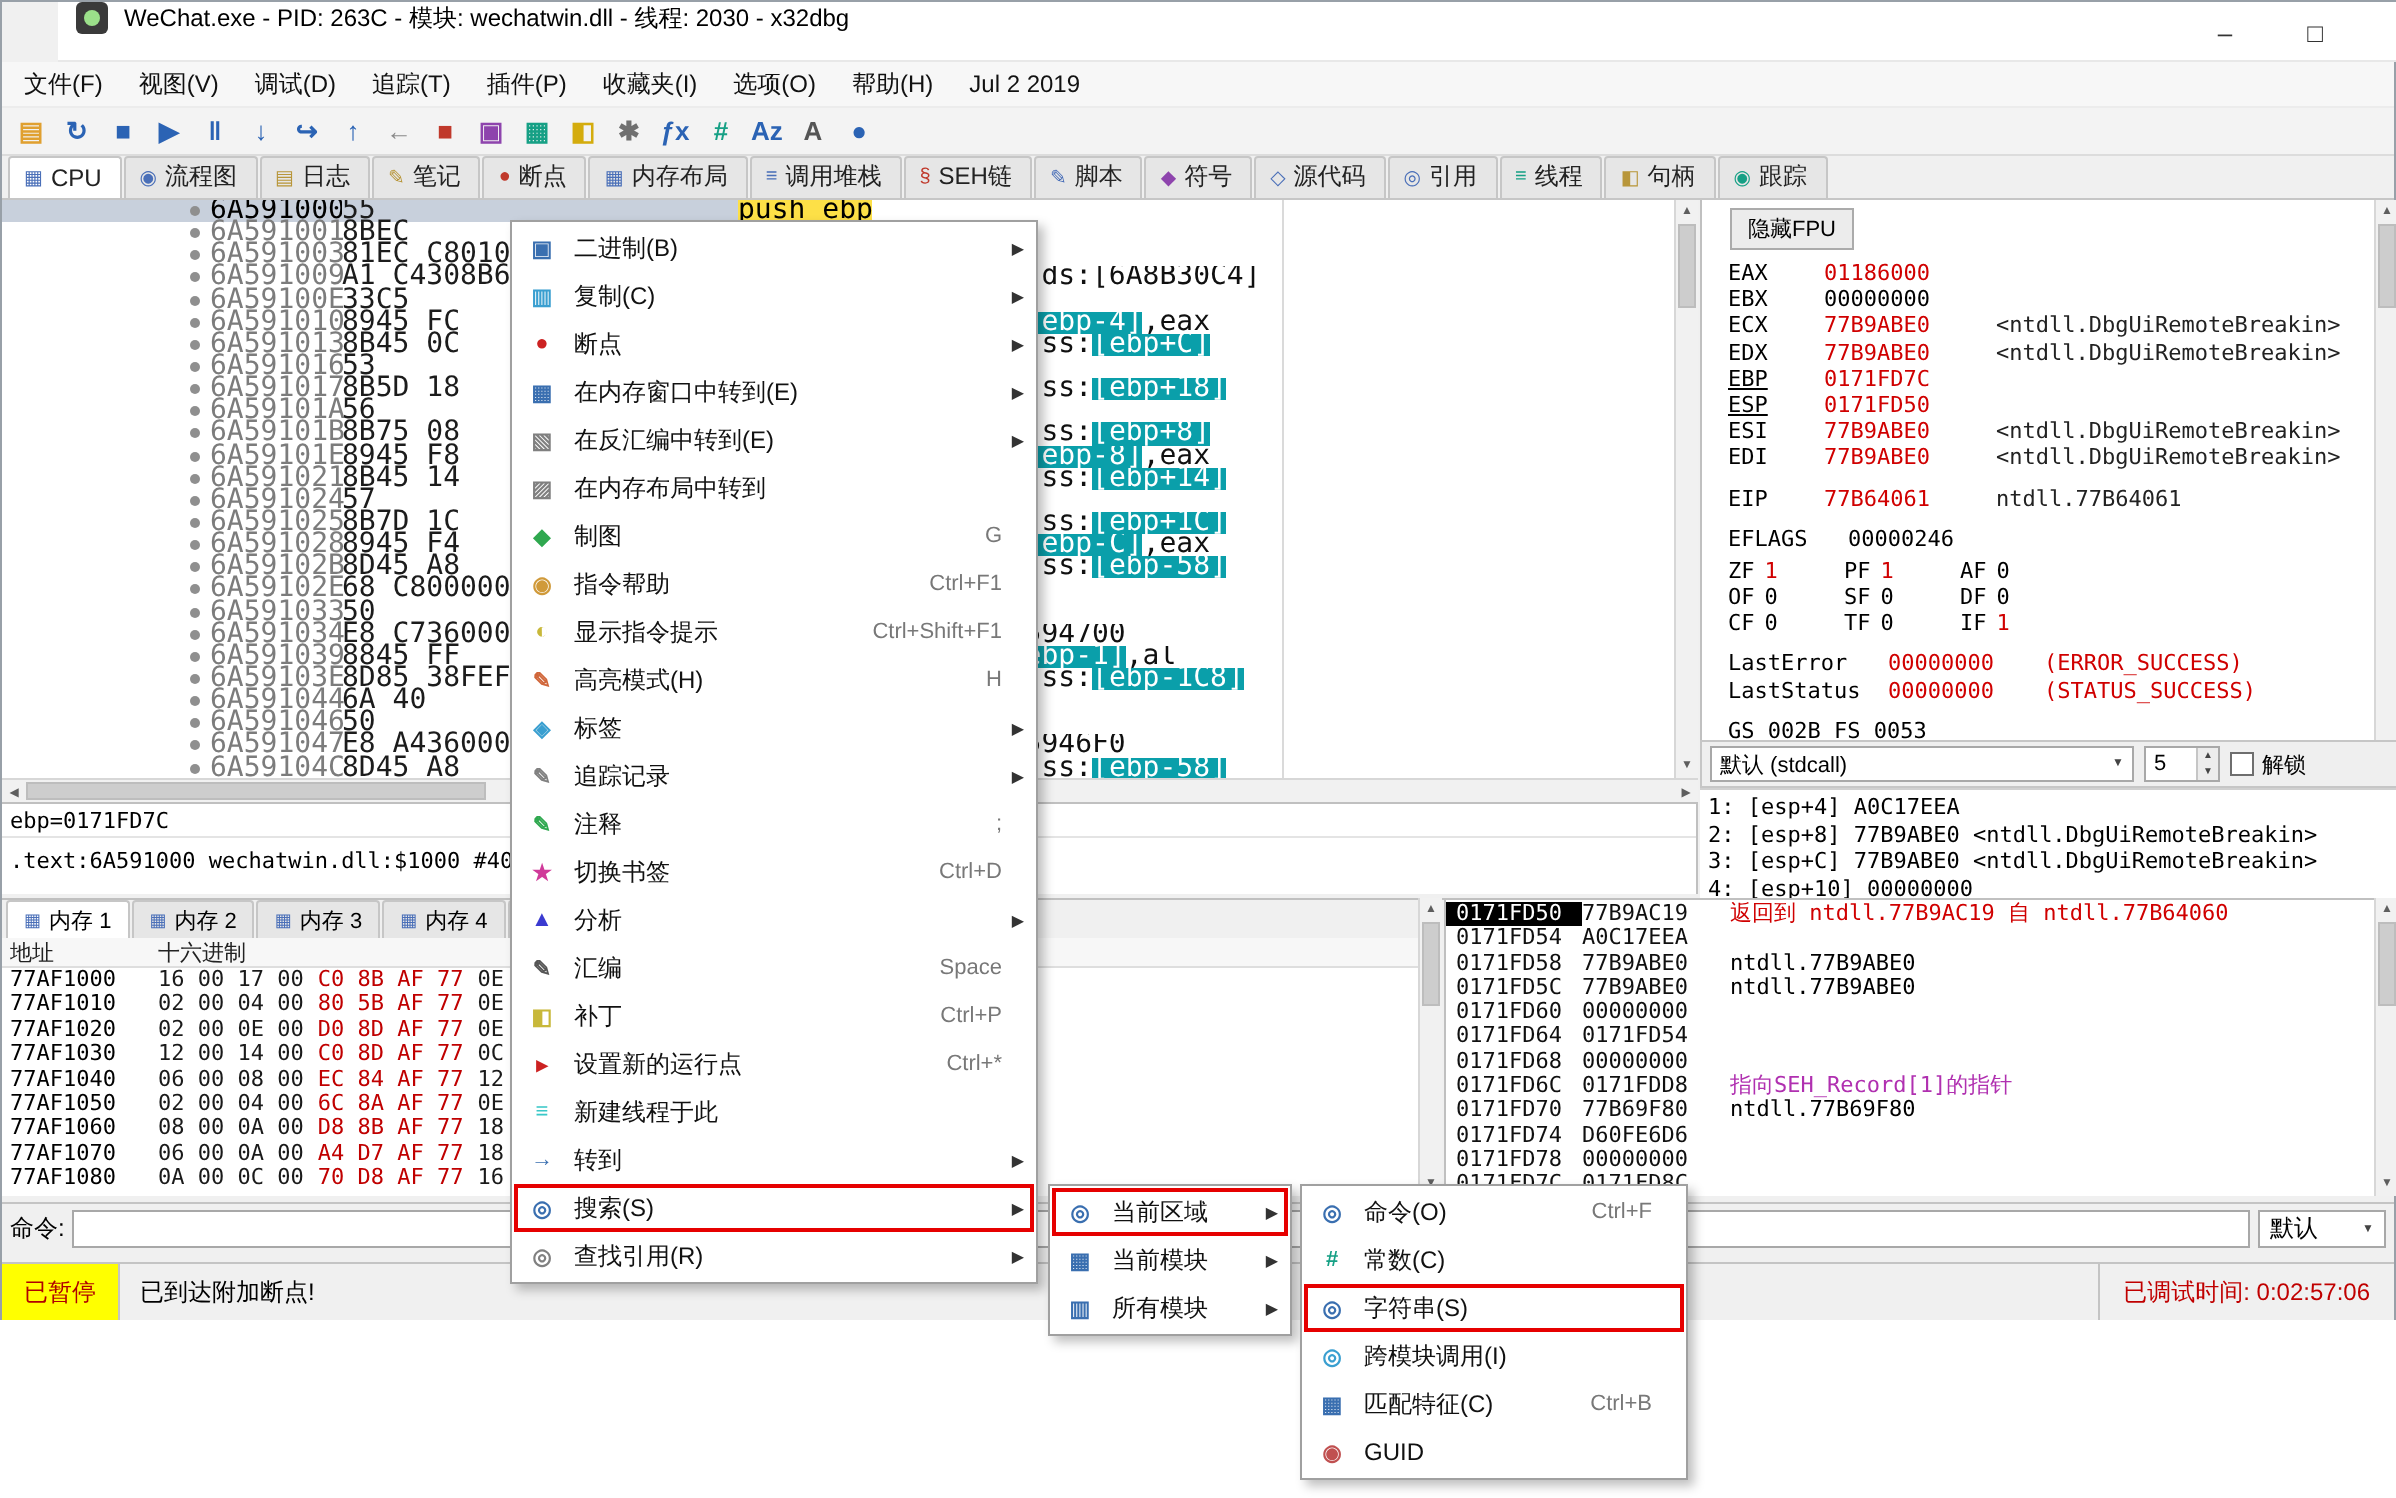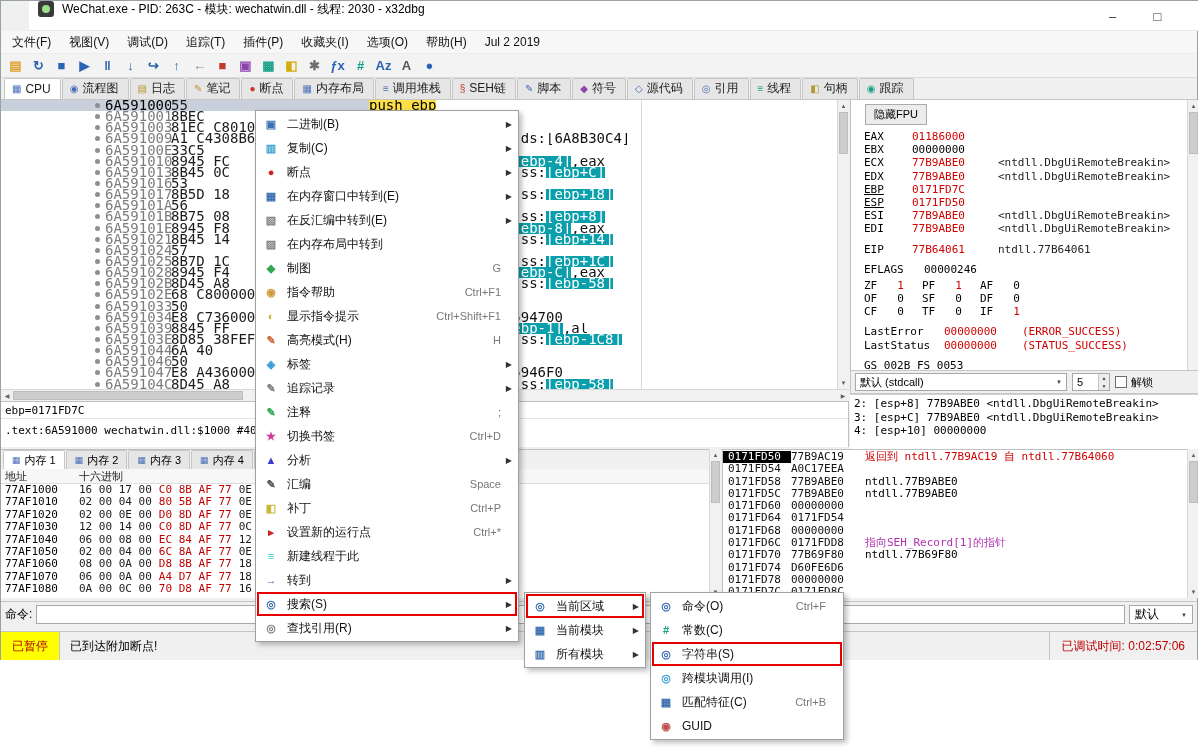--- a/index.html
+++ b/index.html
@@ -63,21 +63,21 @@
   .fpu-btn { display:inline-block; font-family:"Liberation Sans", sans-serif; font-size:11px; border:1px solid #ababab; background:#ececec; padding:2px 8px; margin:1px 0 5px 1px; }
   .rrow { display:flex; height:13.2px; line-height:13.2px; }
   .rlab { width:48px; }
   .rval { width:86px; }
   .rcom { flex:1; color:#222; white-space:pre; overflow:hidden; }
   .red { color:#d00000; }
   .magenta { color:#b030b0; }
   .ul { text-decoration:underline; }
   .gap { margin-top:7px; }
   .flags { display:grid; grid-template-columns:58px 58px 58px; width:180px; }
-  .fcell { display:flex; gap:20px; height:13.2px; line-height:13.2px; }
+  .fcell { display:flex; gap:5px; height:13.2px; line-height:13.2px; }
   .lrow .rlab2 { width:76px; }
 
   .comborow { position:absolute; left:849px; top:369px; width:349px; height:24px; background:#efefef; border:1px solid #c6c6c6; display:flex; align-items:center; gap:5px; padding:0 4px; }
   .combo { flex:0 0 212px; height:18px; border:1px solid #a8a8a8; background:#fff; display:flex; align-items:center; justify-content:space-between; padding:0 4px; font-size:11px; }
   .combo .arrow { font-size:6px; color:#444; }
   .spinbox { flex:0 0 38px; height:18px; border:1px solid #a8a8a8; background:#fff; display:flex; align-items:center; font-size:11px; }
   .spin-val { flex:1; padding-left:4px; }
   .spin-btns { width:11px; display:flex; flex-direction:column; border-left:1px solid #c6c6c6; }
   .spin-btns span { height:8px; display:flex; align-items:center; justify-content:center; font-size:5px; color:#444; background:#ececec; }
   .unlock { display:flex; align-items:center; gap:4px; font-size:11px; }
@@ -558,20 +558,21 @@
         </span>
     </span>
     <span class="unlock">
       <span class="cb"></span>
       <span>解锁</span>
     </span>
   </div>
 
   <div class="argsbox">
 
+  <div class="argrow">1: [esp+4] A0C17EEA</div>
       <div class="argrow">2: [esp+8] 77B9ABE0 &lt;ntdll.DbgUiRemoteBreakin&gt;</div>
       <div class="argrow">3: [esp+C] 77B9ABE0 &lt;ntdll.DbgUiRemoteBreakin&gt;</div>
       <div class="argrow">4: [esp+10] 00000000</div>
     </div>
 
   <div class="dumptabs">
 
   <span class="dtab active">
         <span class="dtab-icon" style="color: rgb(74, 111, 184);">▦</span>
         <span>内存 1</span>

